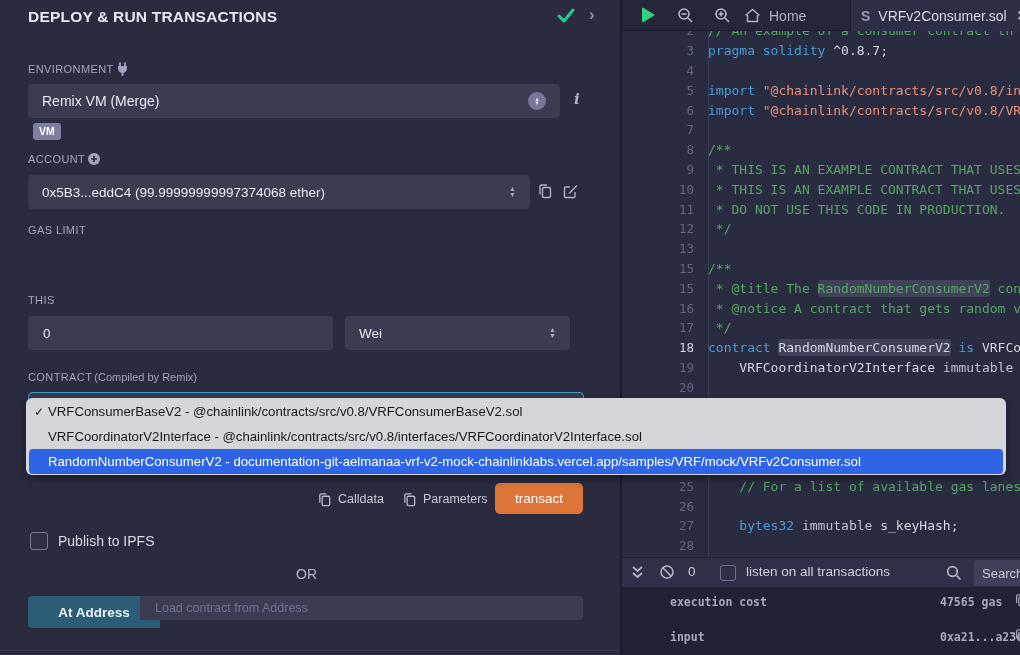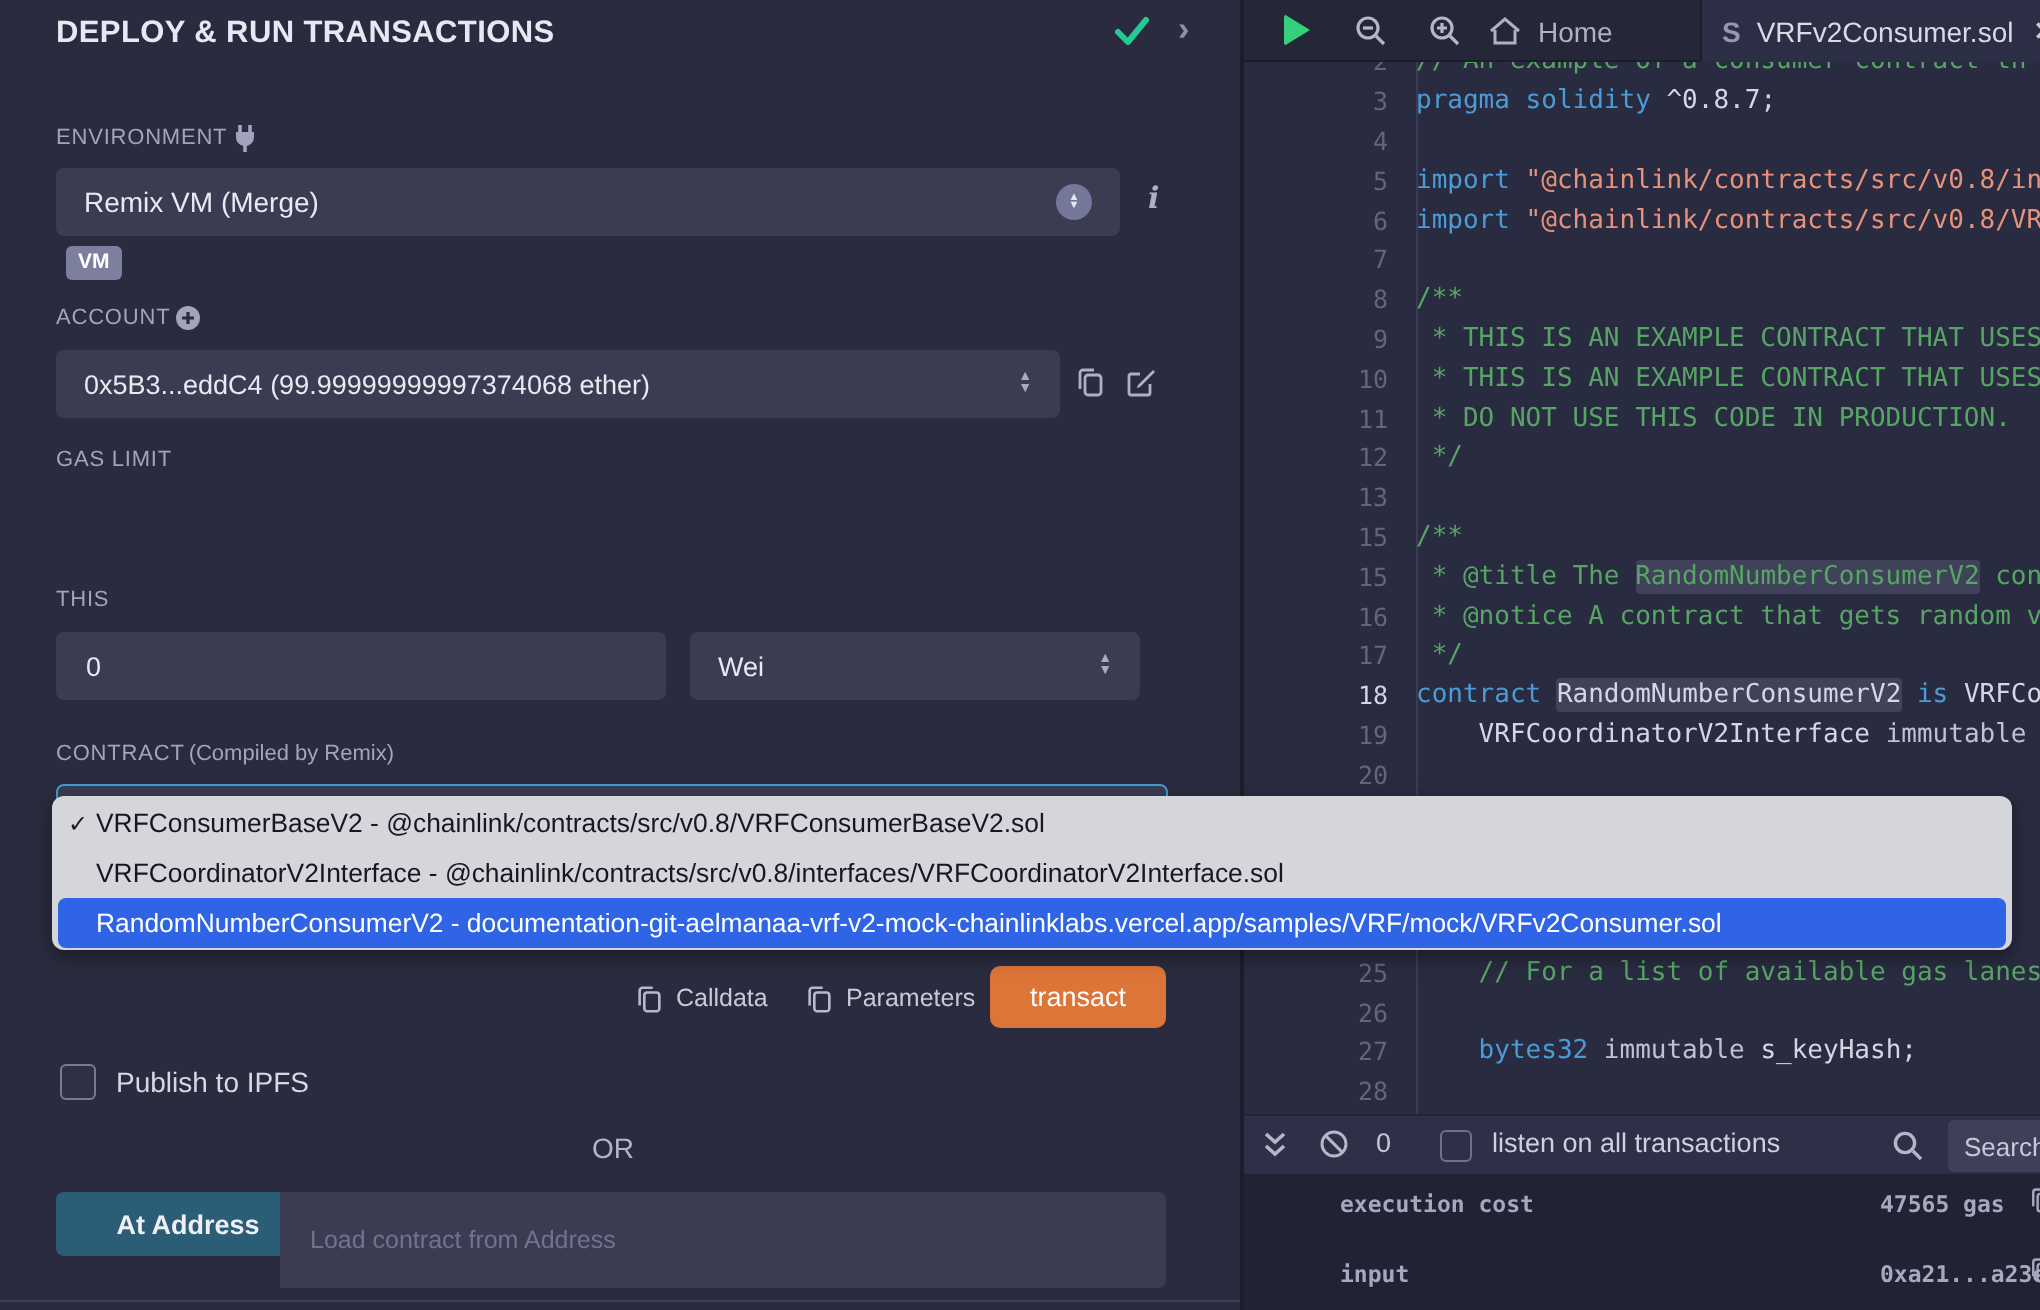--- a/index.html
+++ b/index.html
@@ -53,21 +53,21 @@
   #calldata-label { left:338px; } #params-label { left:423px; }
   #transact-btn { position:absolute; left:495px; top:483px; width:88px; height:31px; background:#dd7438; border:none;
                   border-radius:5px; color:#fff; font-size:13.5px; font-family:"Liberation Sans",sans-serif; }
 
   #publish-checkbox { position:absolute; left:30px; top:532px; width:18px; height:18px; background:#2f3045; border:1px solid #777a99; border-radius:3px; }
   #publish-label { position:absolute; left:58px; top:533px; font-size:14px; color:#d6d8e4; }
   #or-label { position:absolute; left:0; top:566px; width:613px; text-align:center; font-size:14px; color:#b4b6c8; }
 
   #at-address-btn { position:absolute; left:28px; top:596px; width:132px; height:32px; background:#2c5d77; border:none;
                     border-radius:4px 0 0 4px; color:#eef0f6; font-size:13.5px; font-weight:700; font-family:"Liberation Sans",sans-serif;text-align:center; }
-  #address-input { left:140px; top:596px; width:443px; height:48px; border-radius:0 4px 4px 0; font-size:12.5px; }
+  #address-input { left:140px; top:596px; width:443px; height:24px; border-radius:0 4px 4px 0; font-size:12.5px; }
   #lp-divider { position:absolute; left:0; top:650px; width:620px; height:1px; background:#3c3e55; }
 
   
   #right-pane { position:absolute; left:620px; top:0; width:400px; height:655px; background:#292b40; border-left:2px solid #1d1e2b; }
   #tabbar { position:absolute; left:0; top:0; width:400px; height:31px; background:#252637; border-bottom:1px solid #1d1e2b; }
   #play-icon { position:absolute; left:20px; top:7px; width:0; height:0; border-left:13px solid #35d07b; border-top:8px solid transparent; border-bottom:8px solid transparent; border-radius:2px; }
   #zoom-out-icon { position:absolute; left:55px; top:7px; }
   #zoom-in-icon  { position:absolute; left:92px; top:7px; }
   #home-tab { position:absolute; left:110px; top:0; height:31px; display:flex; align-items:center; gap:8px; padding:0 12px; color:#aeb0c4; font-size:14px; }
   #file-tab { position:absolute; left:228px; top:0; right:0; height:31px; background:#2c2e45; border-left:1px solid #1d1e2b;

